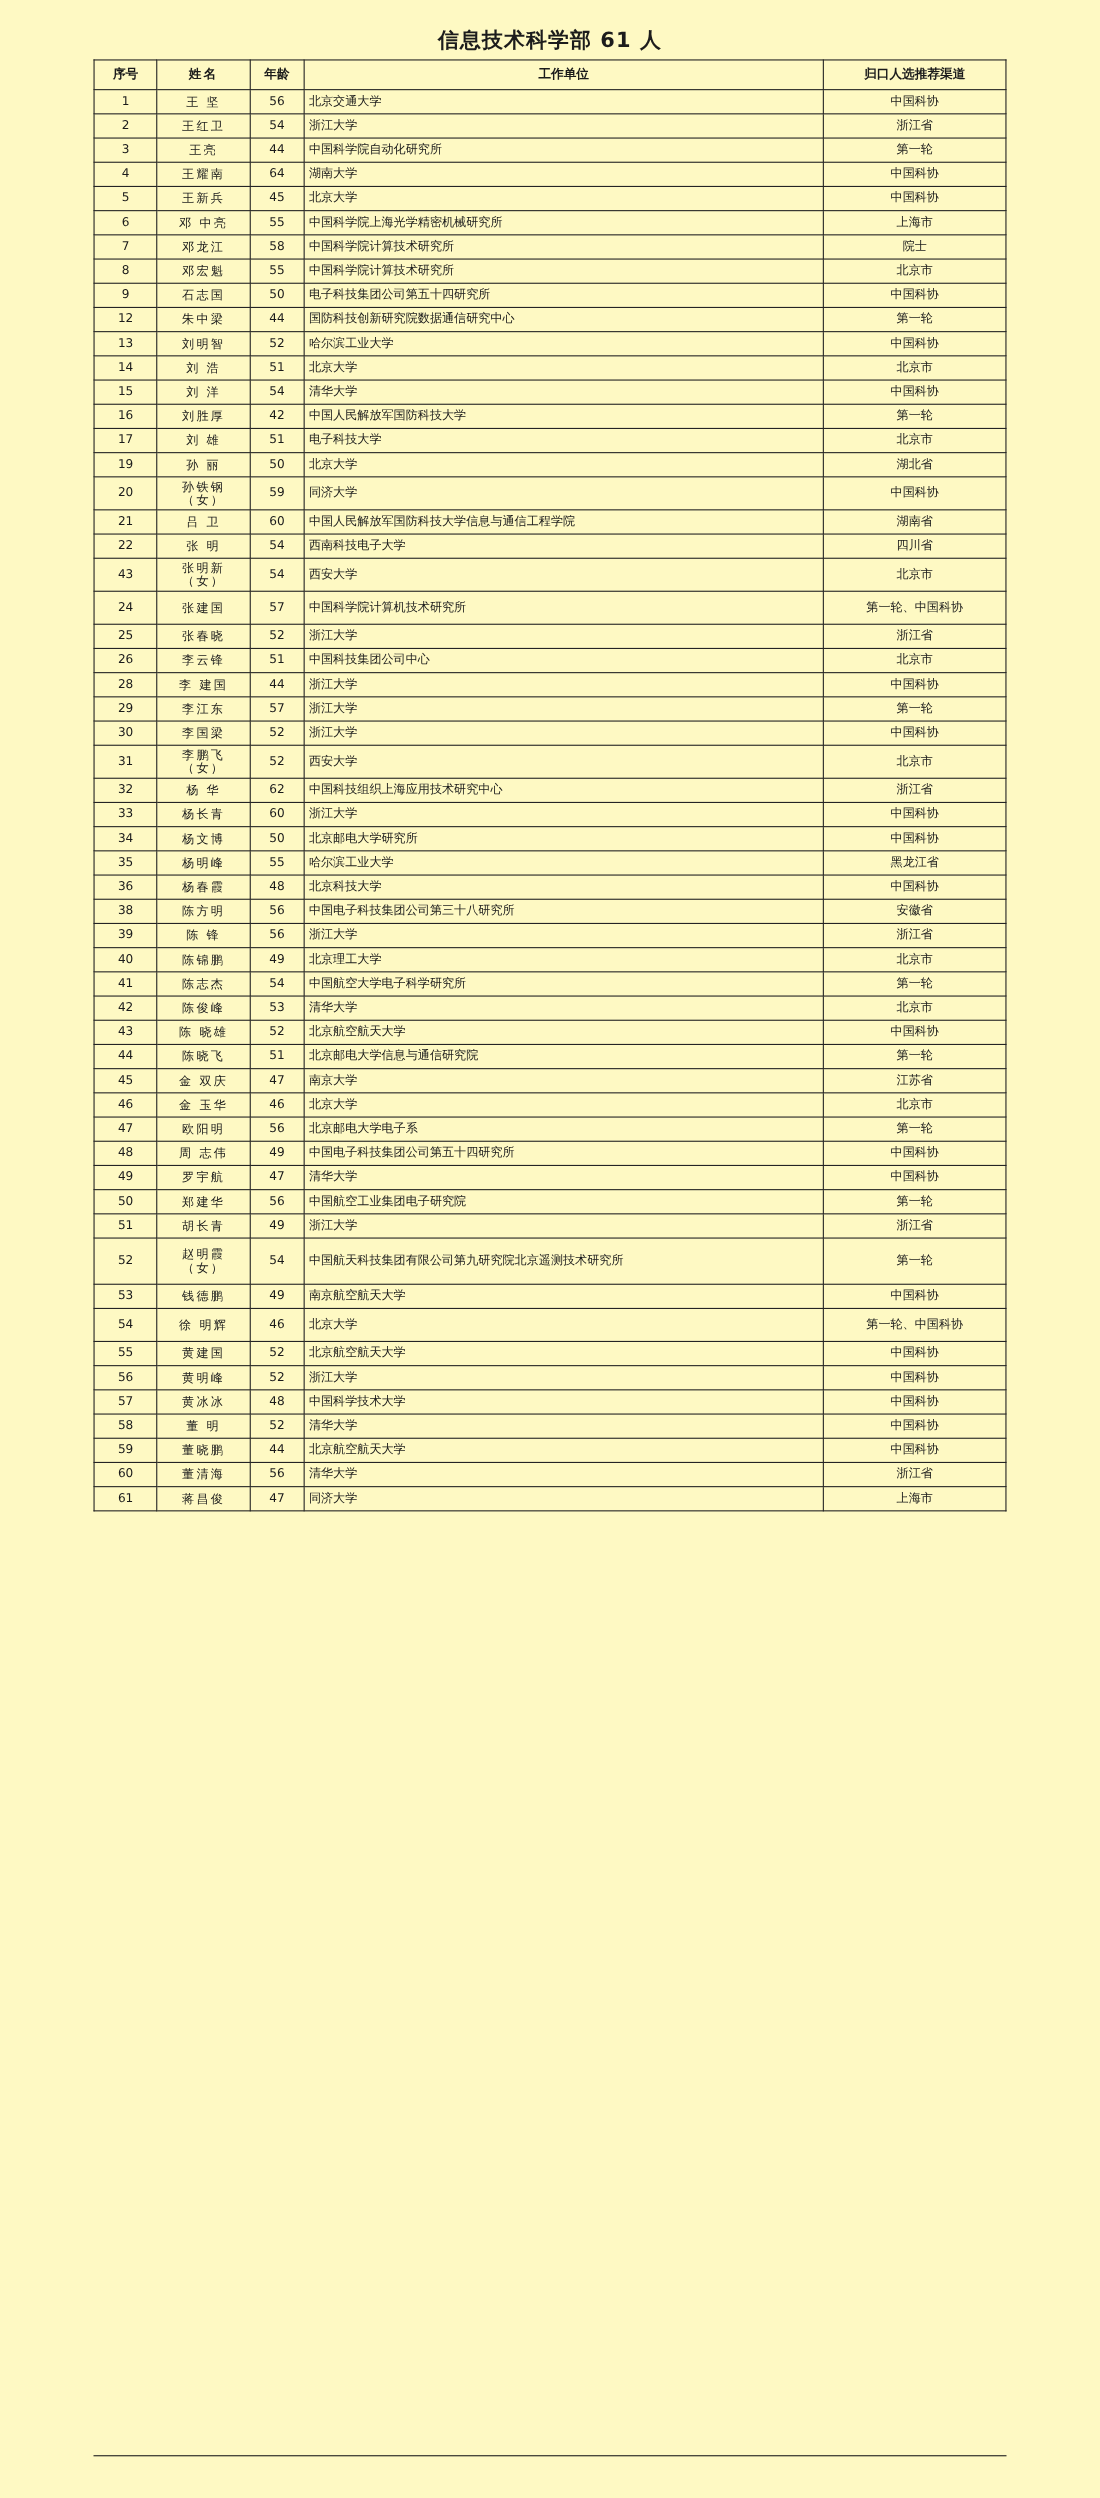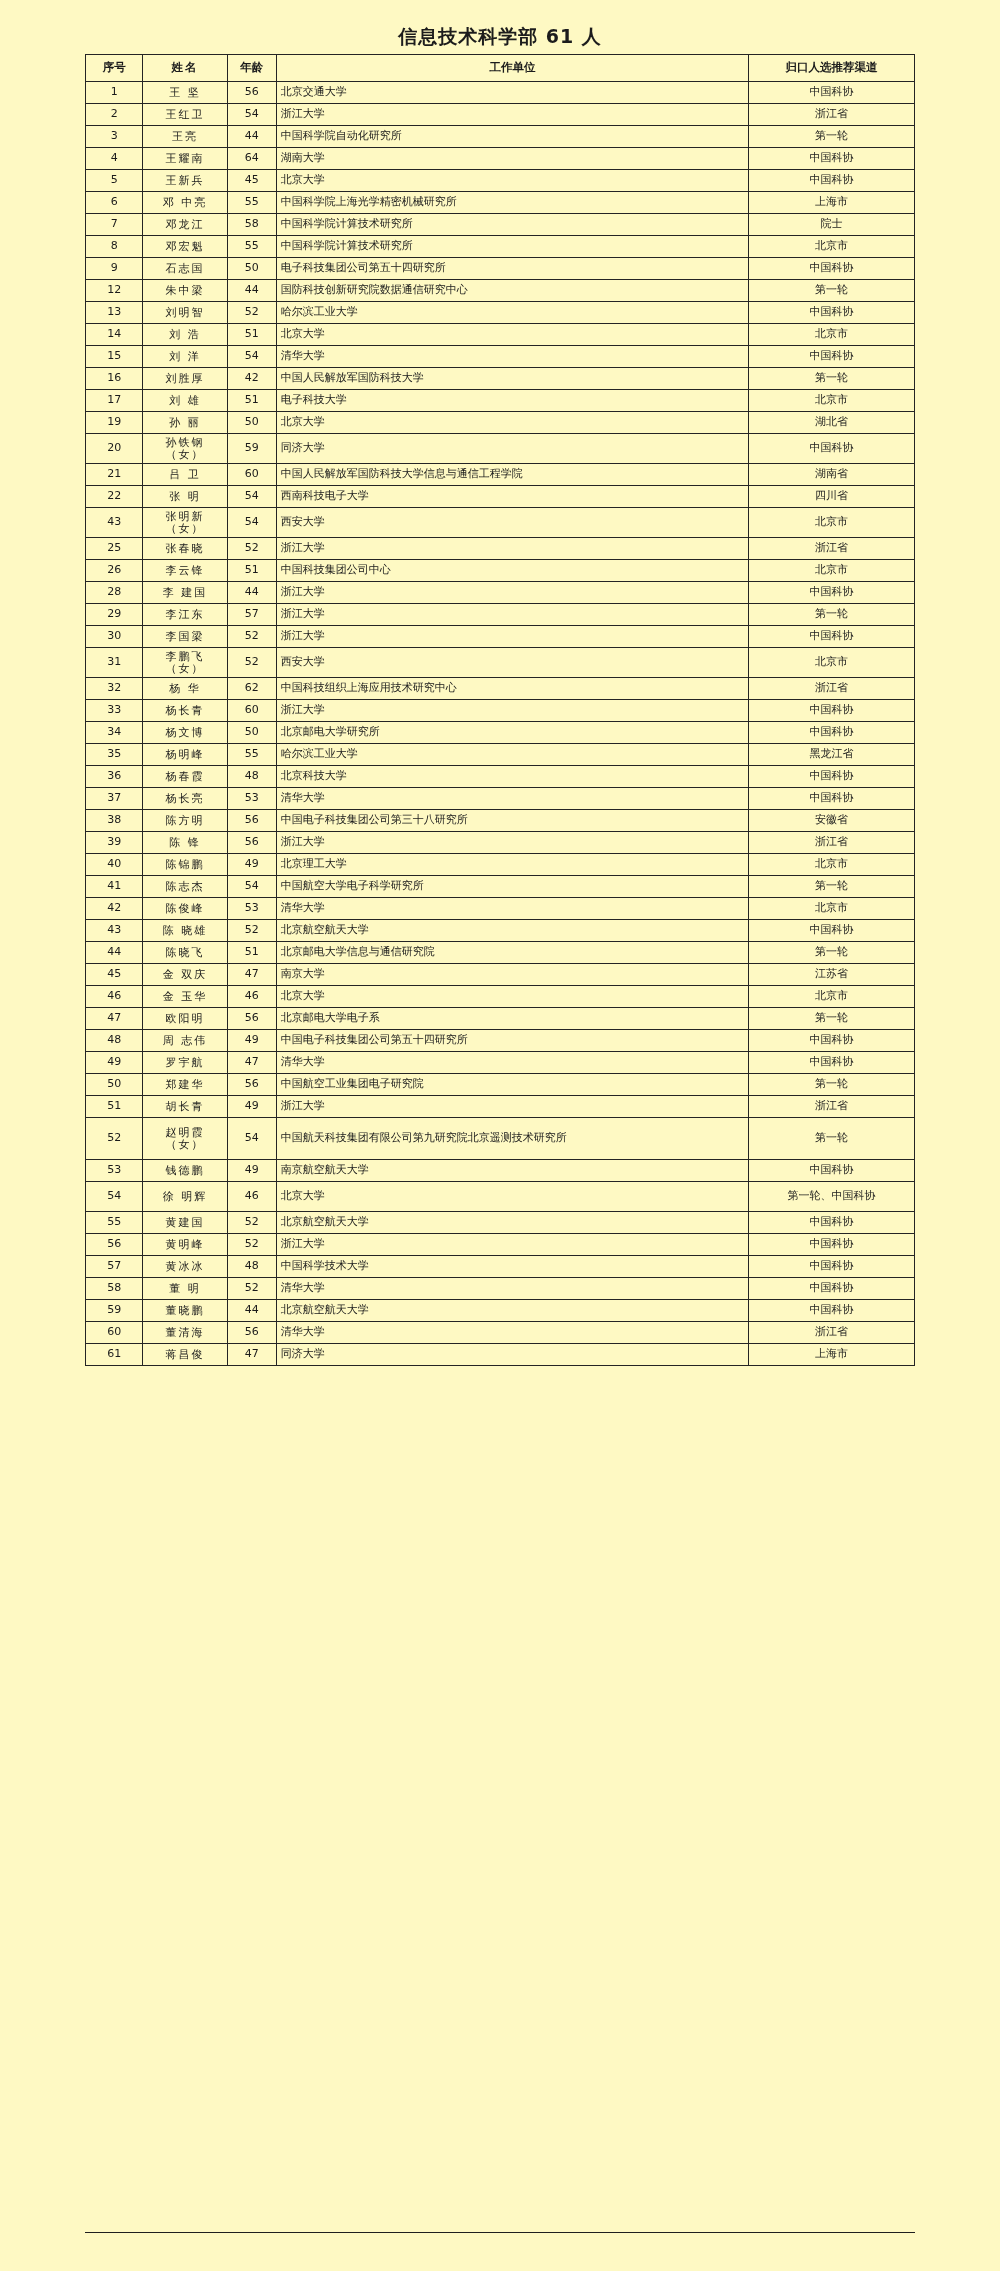--- a/index.html
+++ b/index.html
@@ -269,20 +269,29 @@
           <tr class="tall">
             <td class="c-idx">43</td>
             <td class="c-name">
               <span class="name-2line">张明新</span>
               <span class="name-2line">（女）</span>
             </td>
             <td class="c-age">54</td>
             <td class="c-unit">西安大学</td>
             <td class="c-dept">北京市</td>
           </tr>
+          <tr class="tall">
+            <td class="c-idx">24</td>
+            <td class="c-name">
+              <span class="name-2line">张建国</span>
+            </td>
+            <td class="c-age">57</td>
+            <td class="c-unit">中国科学院计算机技术研究所</td>
+            <td class="c-dept">第一轮、中国科协</td>
+          </tr>
           <tr>
             <td class="c-idx">25</td>
             <td class="c-name">
               <span class="name-2line">张春晓</span>
             </td>
             <td class="c-age">52</td>
             <td class="c-unit">浙江大学</td>
             <td class="c-dept">浙江省</td>
           </tr>
           <tr>
@@ -367,29 +376,20 @@
             <td class="c-unit">哈尔滨工业大学</td>
             <td class="c-dept">黑龙江省</td>
           </tr>
           <tr>
             <td class="c-idx">36</td>
             <td class="c-name">
               <span class="name-2line">杨春霞</span>
             </td>
             <td class="c-age">48</td>
             <td class="c-unit">北京科技大学</td>
-            <td class="c-dept">中国科协</td>
-          </tr>
-          <tr>
-            <td class="c-idx">37</td>
-            <td class="c-name">
-              <span class="name-2line">杨长亮</span>
-            </td>
-            <td class="c-age">53</td>
-            <td class="c-unit">清华大学</td>
             <td class="c-dept">中国科协</td>
           </tr>
           <tr>
             <td class="c-idx">38</td>
             <td class="c-name">
               <span class="name-2line">陈方明</span>
             </td>
             <td class="c-age">56</td>
             <td class="c-unit">中国电子科技集团公司第三十八研究所</td>
             <td class="c-dept">安徽省</td>

